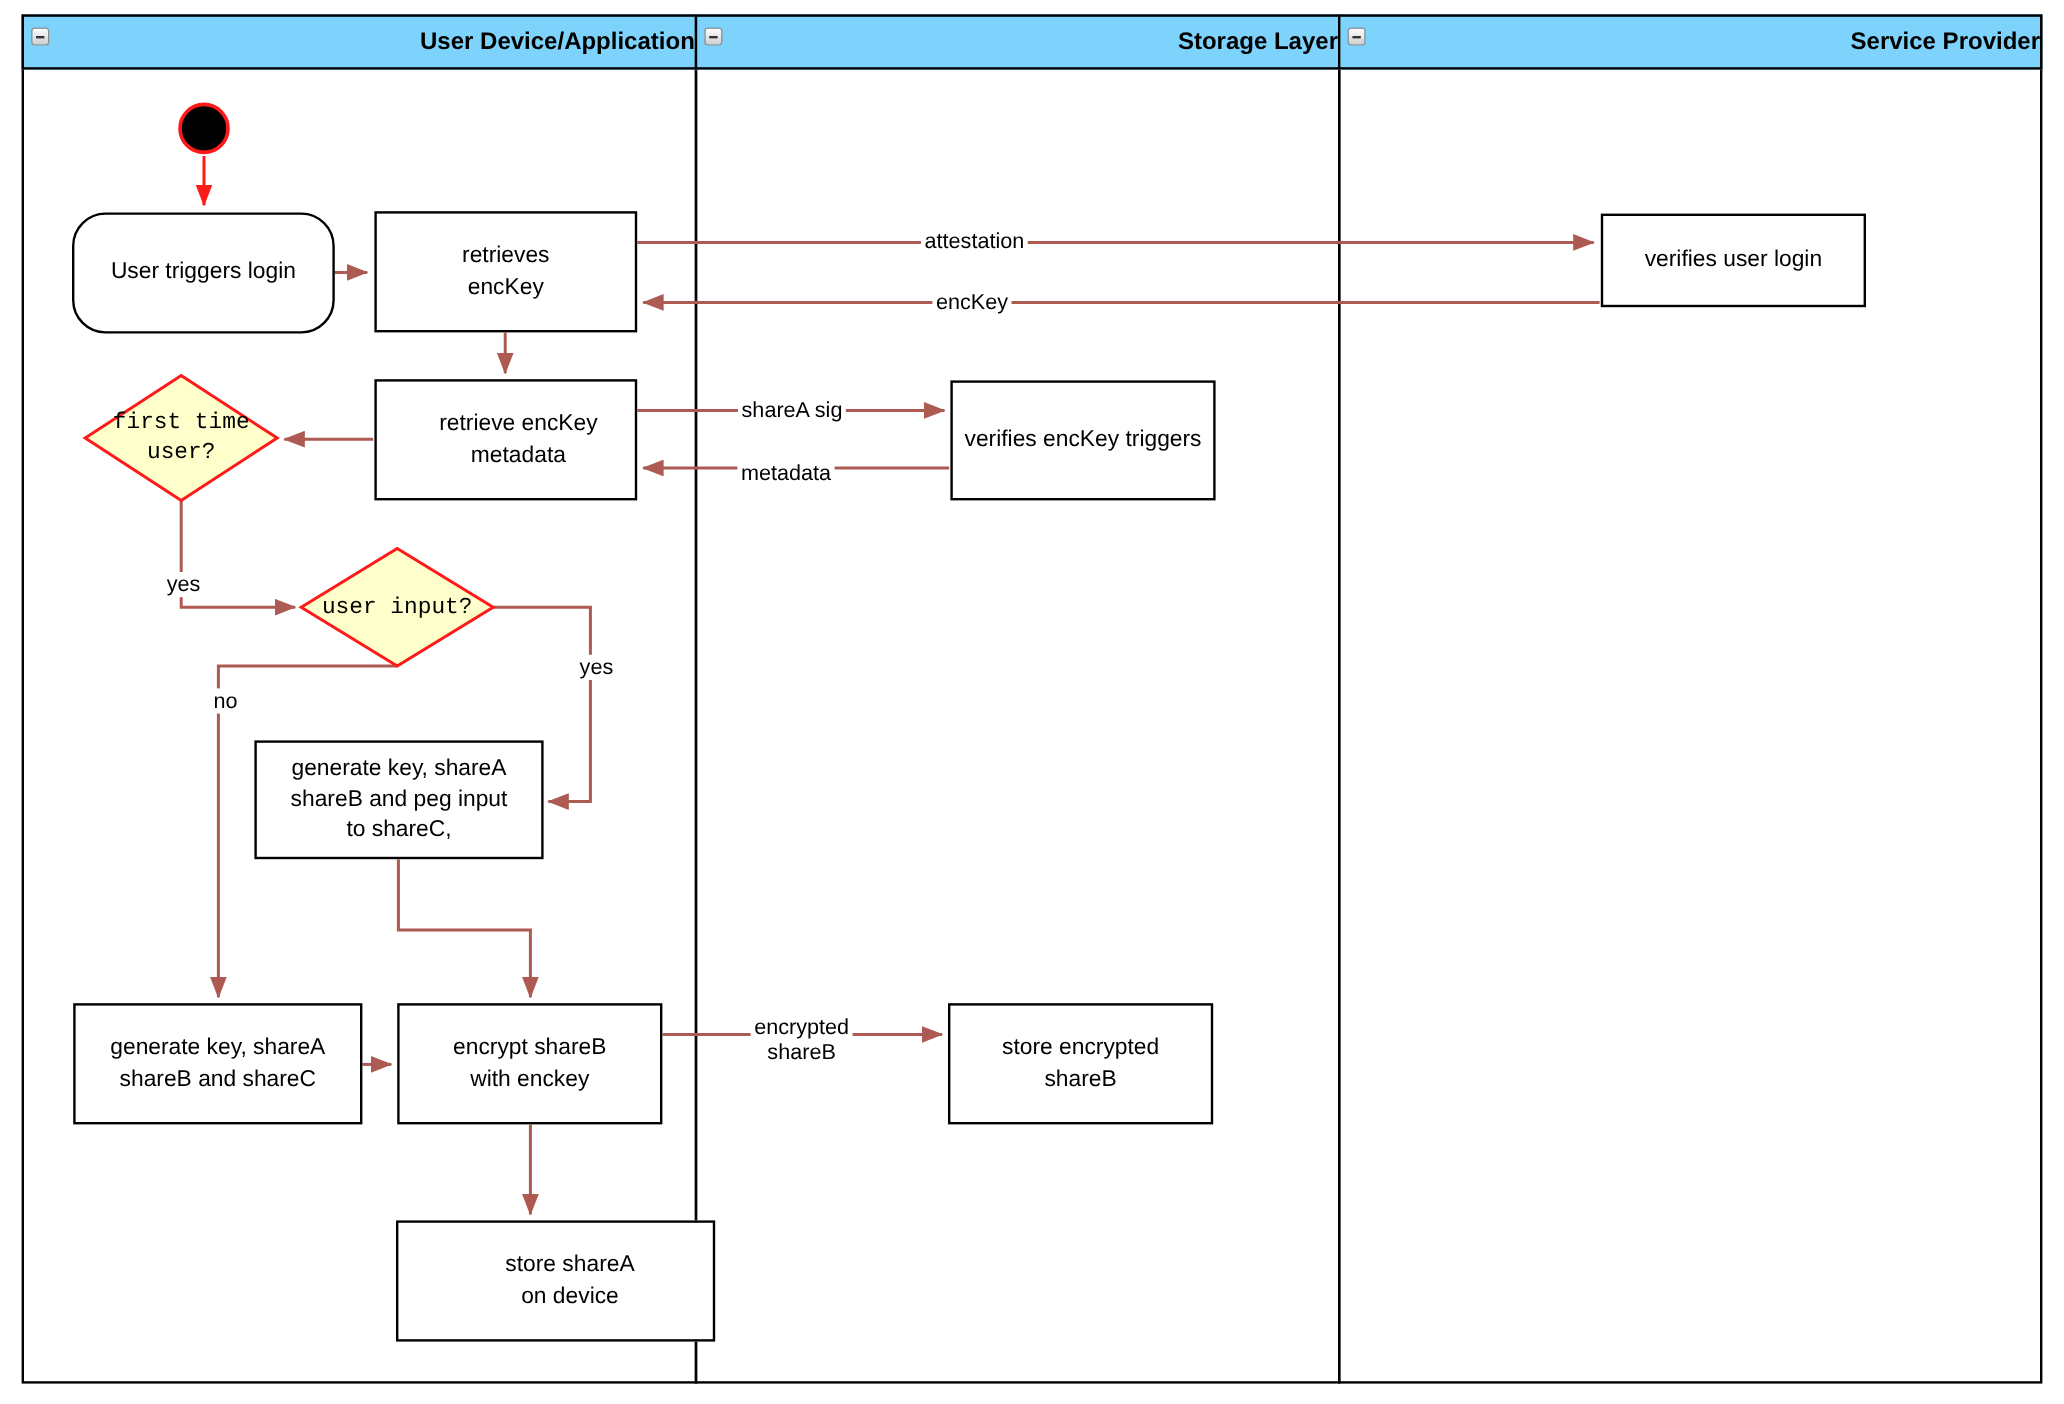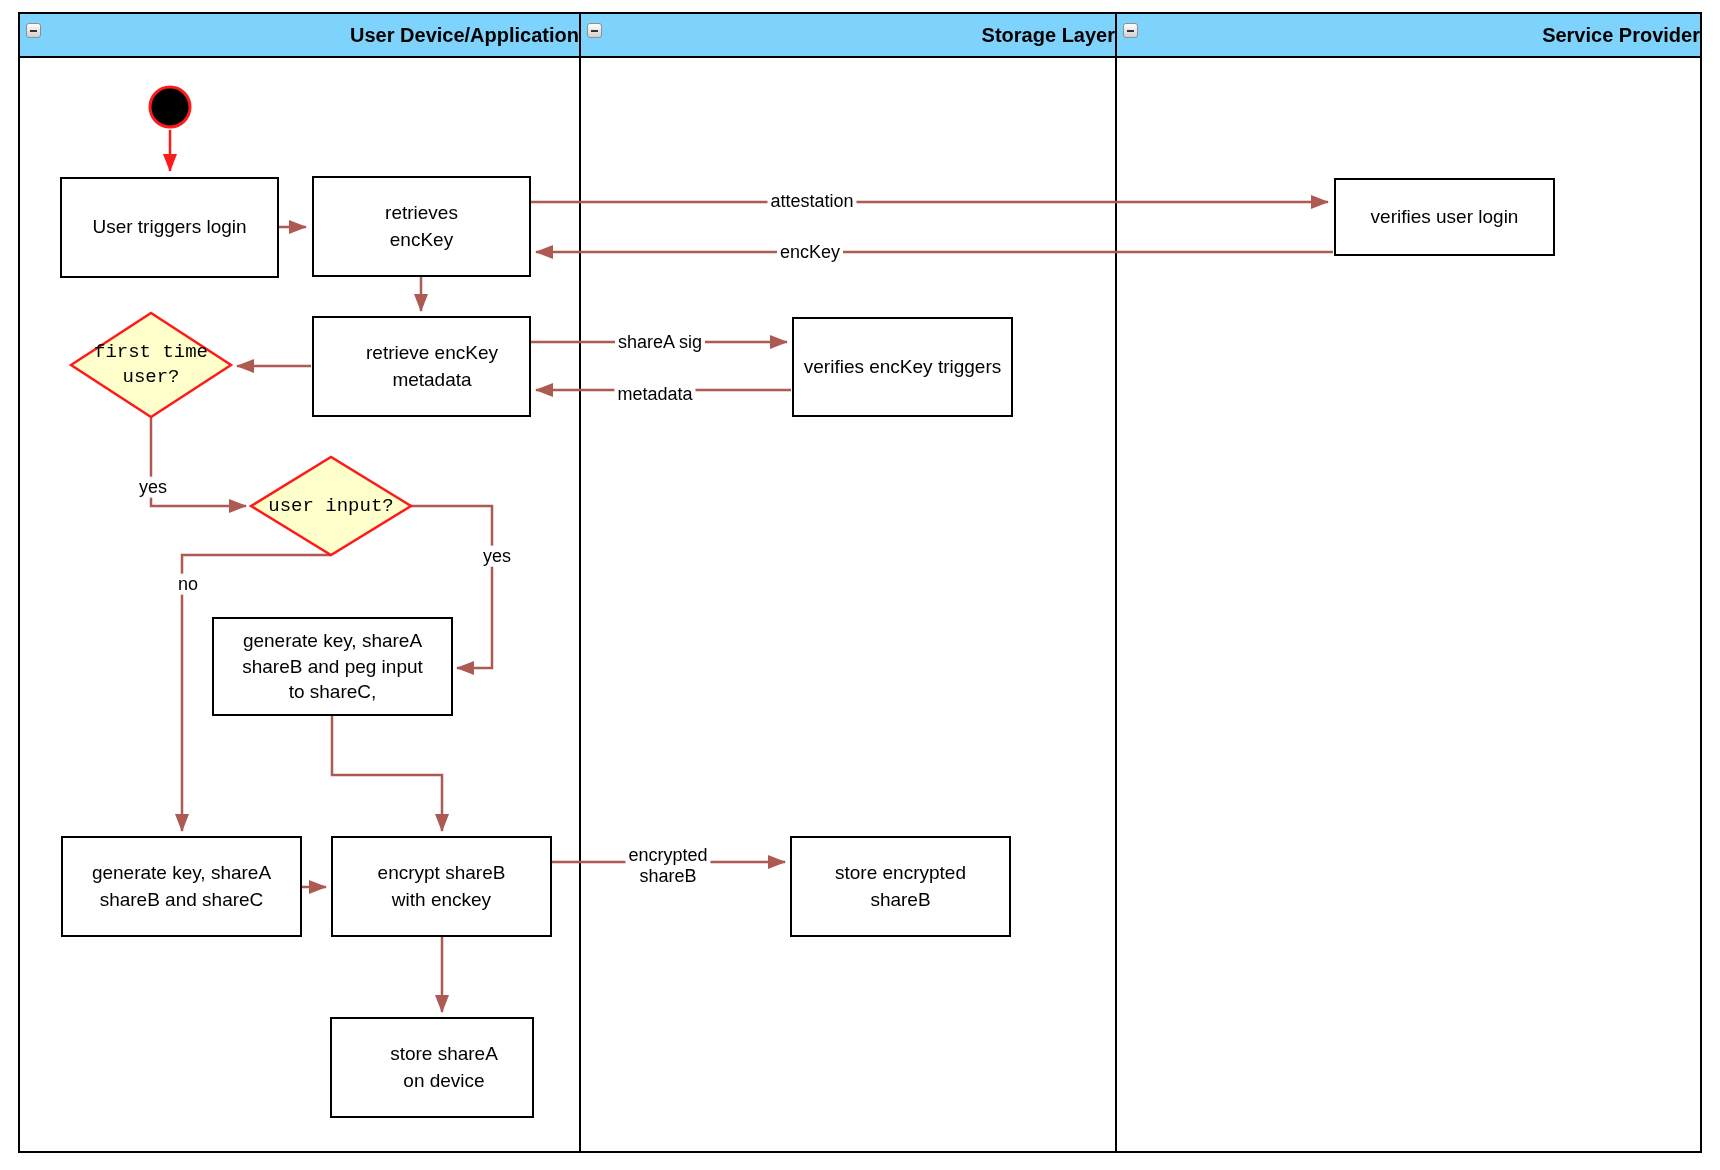--- a/index.html
+++ b/index.html
@@ -28,30 +28,30 @@
   .collapse-btn .minus{width:7px;height:2px;background:#333;}
   #collapse-1{left:26px;} #collapse-2{left:587px;} #collapse-3{left:1123px;}
 
   
   #edges{position:absolute;left:0;top:0;width:1720px;height:1170px;}
 
   
   .box{position:absolute;box-sizing:border-box;background:#fff;border:2px solid var(--c-border,#000);
     display:flex;align-items:center;justify-content:center;text-align:center;
     font-size:19px;line-height:1.4;white-space:pre-line;}
-  #b-user-triggers-login{left:60px;top:177px;width:219px;height:101px;}
+  #b-user-triggers-login{left:60px;top:177px;width:219px;height:101px;border-radius:28px;}
   #b-retrieves-enckey{left:312px;top:176px;width:219px;height:101px;}
   #b-verifies-user-login{left:1334px;top:178px;width:221px;height:78px;}
   #b-retrieve-enckey-metadata{left:312px;top:316px;width:219px;height:101px;padding-left:21px;}
   #b-verifies-enckey-signature{left:792px;top:317px;width:221px;height:100px;white-space:nowrap;}
   #b-gen-peg{left:212px;top:617px;width:241px;height:99px;line-height:1.35;}
   #b-gen-abc{left:61px;top:836px;width:241px;height:101px;}
   #b-encrypt-shareb{left:331px;top:836px;width:221px;height:101px;}
   #b-store-encrypted{left:790px;top:836px;width:221px;height:101px;}
-  #b-store-sharea{left:330px;top:1017px;width:204px;height:101px;padding-left:24px;}
+  #b-store-sharea{left:330px;top:1017px;width:266px;height:101px;padding-left:24px;}
 
   
   .diamond-label{position:absolute;display:flex;align-items:center;justify-content:center;text-align:center;
     font-size:19px;line-height:1.3;white-space:pre-line;background:transparent;font-family:Liberation Mono, monospace;}
   #t-first-time{left:71px;top:313px;width:160px;height:104px;}
   #t-user-input{left:251px;top:457px;width:160px;height:98px;}
 
   
   .elabel{position:absolute;transform:translate(-50%,-50%);background:#fff;padding:0 3px;
     font-size:18px;line-height:1.15;text-align:center;white-space:pre-line;}

